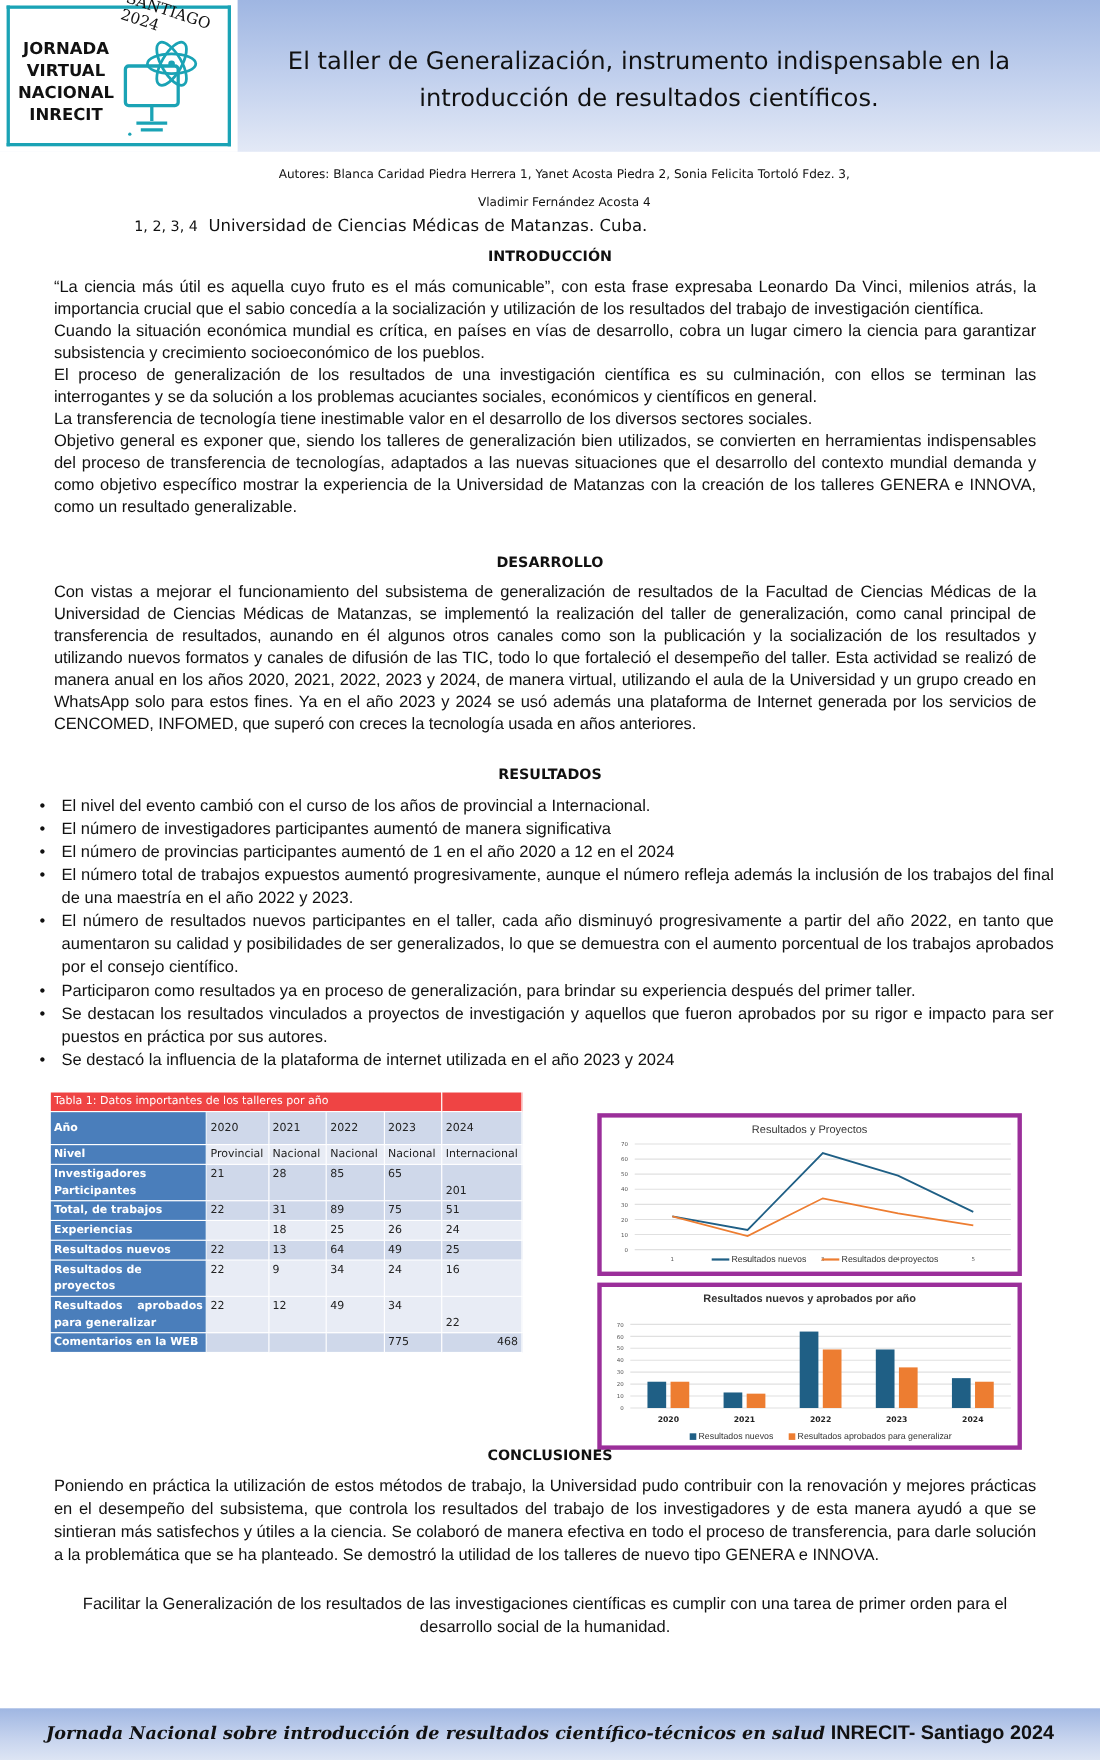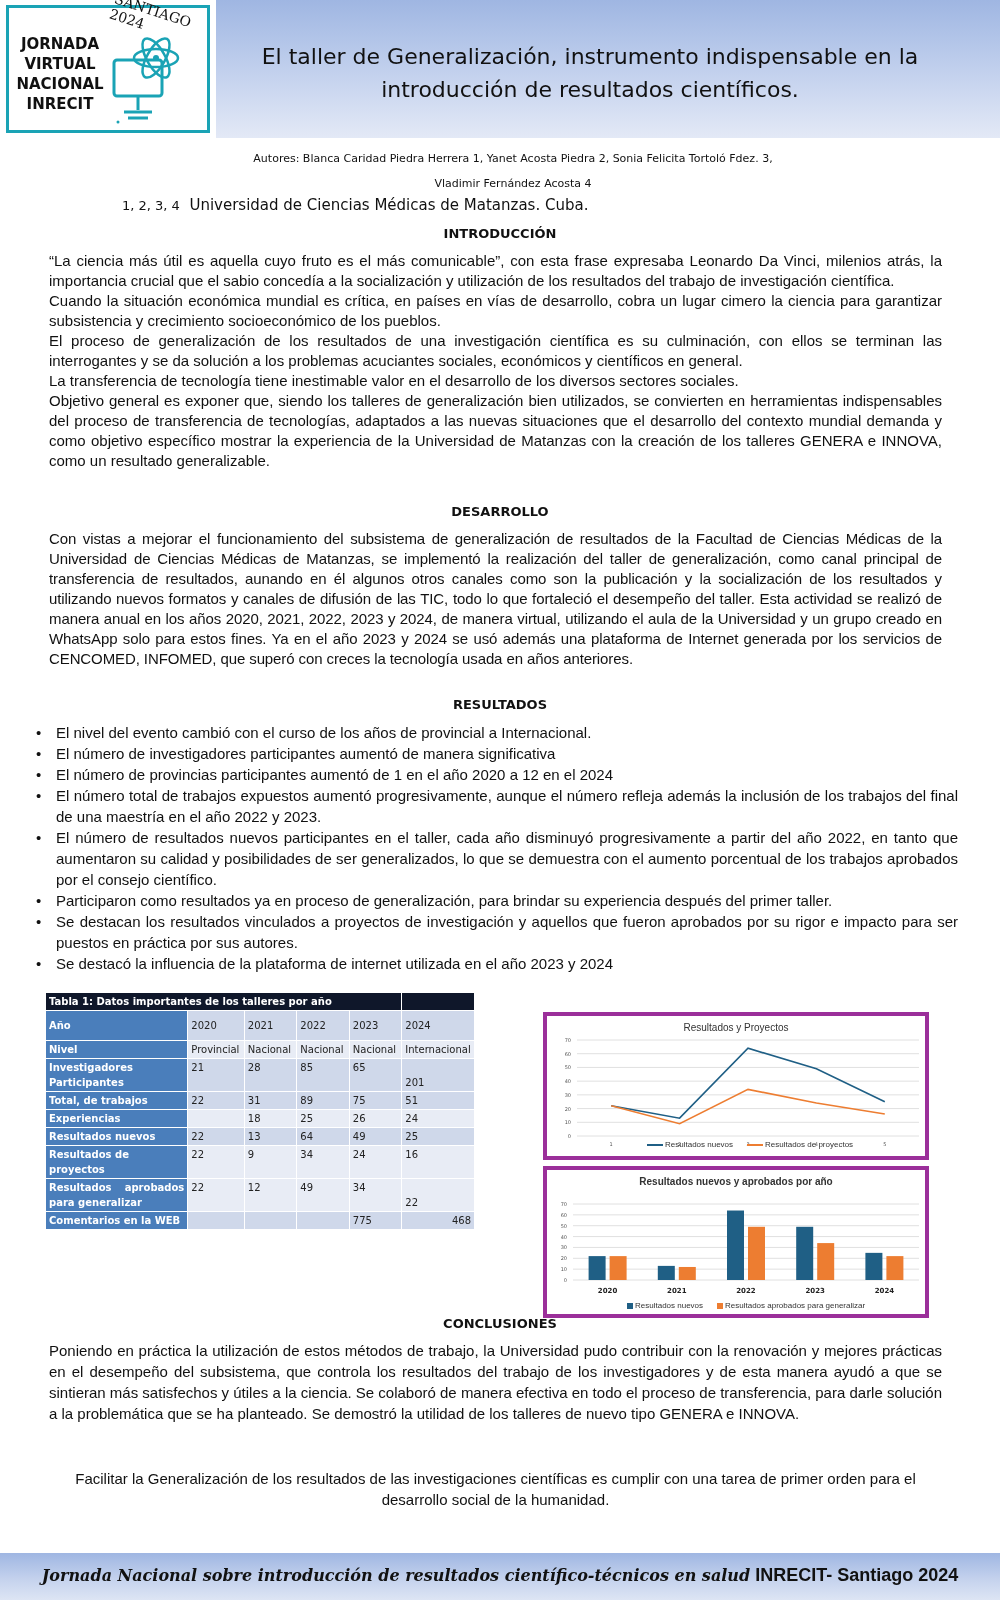--- a/index.html
+++ b/index.html
@@ -31,21 +31,21 @@
   .bullets li { list-style: none; position: relative; padding-left: 20px; text-align: justify; }
   .bullets li:before { content: "\2022"; position: absolute; left: 0; top: 0; }
 
   
   .tbl { position: absolute; left: 45px; top: 992px; width: 430px; border-collapse: collapse;
     font-family: "DejaVu Sans", sans-serif; font-size: 10px; line-height: 15px; }
   .tbl td { border: 1px solid #ffffff; padding: 1px 3px; vertical-align: top; color: #222; }
   .tbl td.h { background: #4a7ebb; color: #fff; font-weight: bold; }
   .tbl tr.odd td:not(.h) { background: #cfd8ea; }
   .tbl tr.even td:not(.h) { background: #e8ecf5; }
-  .tbl tr.cap td { background: #0f172a; color: #fff; font-weight: bold; }
+  .tbl tr.cap td { background: #ef4444; color: #fff; font-weight: normal; }
 
   
   .chart-box { position: absolute; border: 4px solid #9b2f9a; background: #fff; }
   .chart-title { position: absolute; left: 0; width: 100%; text-align: center; font-size: 10px; color: #333; }
   .legend { position: absolute; font-size: 8px; color: #333; display: flex; gap: 14px; }
   .legend span.sw { display: inline-block; width: 16px; height: 2px; vertical-align: middle; margin-right: 2px; }
   .legend span.sq { display: inline-block; width: 6px; height: 6px; margin-right: 2px; vertical-align: middle; }
 
   .footer { position: absolute; left: 0; top: 1553px; width: 1000px; height: 47px;
     background: linear-gradient(180deg, #9fb6e2 0%, #c7d4ee 60%, #dde5f4 100%); }
@@ -275,19 +275,19 @@
       <text x="337.40000000000003" y="123" font-size="7" font-weight="bold" text-anchor="middle" fill="#222" font-family="DejaVu Sans, sans-serif">2024</text>
     </svg>
   <div class="legend" style="left:80px; top:131px;">
     <div><span class="sq" style="background:#1f5f85;"></span><span>Resultados nuevos</span></div>
     <div><span class="sq" style="background:#ed7d31;"></span><span>Resultados aprobados para generalizar</span></div>
   </div>
 </div>
 
 <div class="sec-title" style="top:1316px;">CONCLUSIONES</div>
 <div class="para" style="top:1340px; line-height:21px;">Poniendo en práctica la utilización de estos métodos de trabajo, la Universidad pudo contribuir con la renovación y mejores prácticas en el desempeño del subsistema, que controla los resultados del trabajo de los investigadores y de esta manera ayudó a que se sintieran más satisfechos y útiles a la ciencia. Se colaboró de manera efectiva en todo el proceso de transferencia, para darle solución a la problemática que se ha planteado. Se demostró la utilidad de los talleres de nuevo tipo GENERA e INNOVA.</div>
-<div class="para" style="top:1448px; text-align:center; line-height:21px; left:49px; width:893px;margin-top:20px;">Facilitar la Generalización de los resultados de las investigaciones científicas es cumplir con una tarea de primer orden para el desarrollo social de la humanidad.</div>
+<div class="para" style="top:1448px; text-align:center; line-height:21px; left:49px; width:893px;">Facilitar la Generalización de los resultados de las investigaciones científicas es cumplir con una tarea de primer orden para el desarrollo social de la humanidad.</div>
 
 <div class="footer">
   <div class="footer-text">
     <span class="script">Jornada Nacional sobre introducción de resultados científico-técnicos en salud</span><span class="plain"> INRECIT- Santiago 2024</span>
   </div>
 </div>
 
 </body></html>

